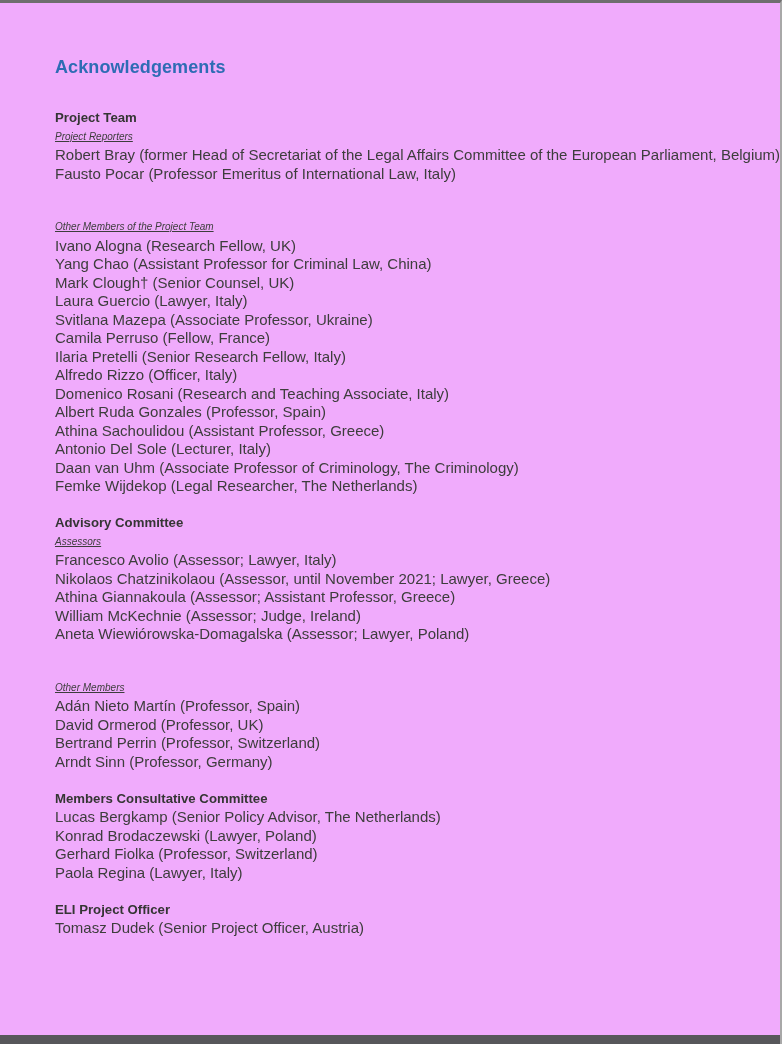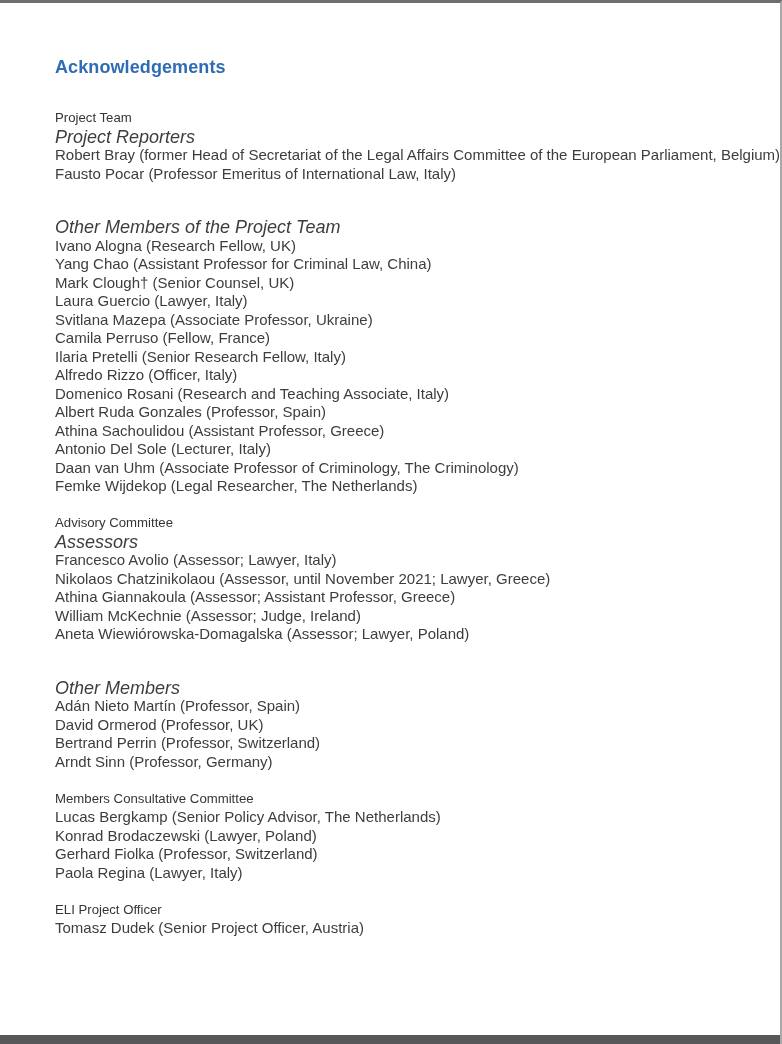--- a/index.html
+++ b/index.html
@@ -1,21 +1,21 @@
 <!DOCTYPE html>
 <html><head>
 <meta charset="utf-8">
 <style>
   * { margin: 0; padding: 0; box-sizing: border-box; }
   html, body { background: #e9e9e9; }
   .page {
     position: relative;
     width: 782px;
     height: 1044px;
-    background: #ffffff;
+    background: #f0abfc;
     border-top: 3px solid #6e6e6e;
     border-right: 2px solid #a8a8a8;
     overflow: hidden;
     font-family: "Liberation Sans", sans-serif;
   }
   .bottom-bar {
     position: absolute;
     left: 0;
     bottom: 0;
     width: 100%;
@@ -32,30 +32,31 @@
     font-size: 18px;
     font-weight: bold;
     color: #2e6cb4;
     letter-spacing: 0.1px;
     margin-bottom: 31px;
   }
   .acks { color: #3d3d3c; }
   .section + .section { margin-top: 18.5px; }
   .section-heading {
     font-size: 13.2px;
-    font-weight: normal;
+    font-weight: bold;
     line-height: 18.5px;
     color: #353534;
   }
   .member-group + .member-group { margin-top: 35px; }
   .group-subheading {
-    font-size: 18px;
+    font-size: 10px;
     font-style: italic;
     line-height: 18.5px;
     color: #3d3d3c;
+    text-decoration: underline;
   }
   .member-line {
     font-size: 15px;
     line-height: 18.5px;
     color: #3d3d3c;
     white-space: nowrap;
   }
 </style>
 </head>
 <body>

